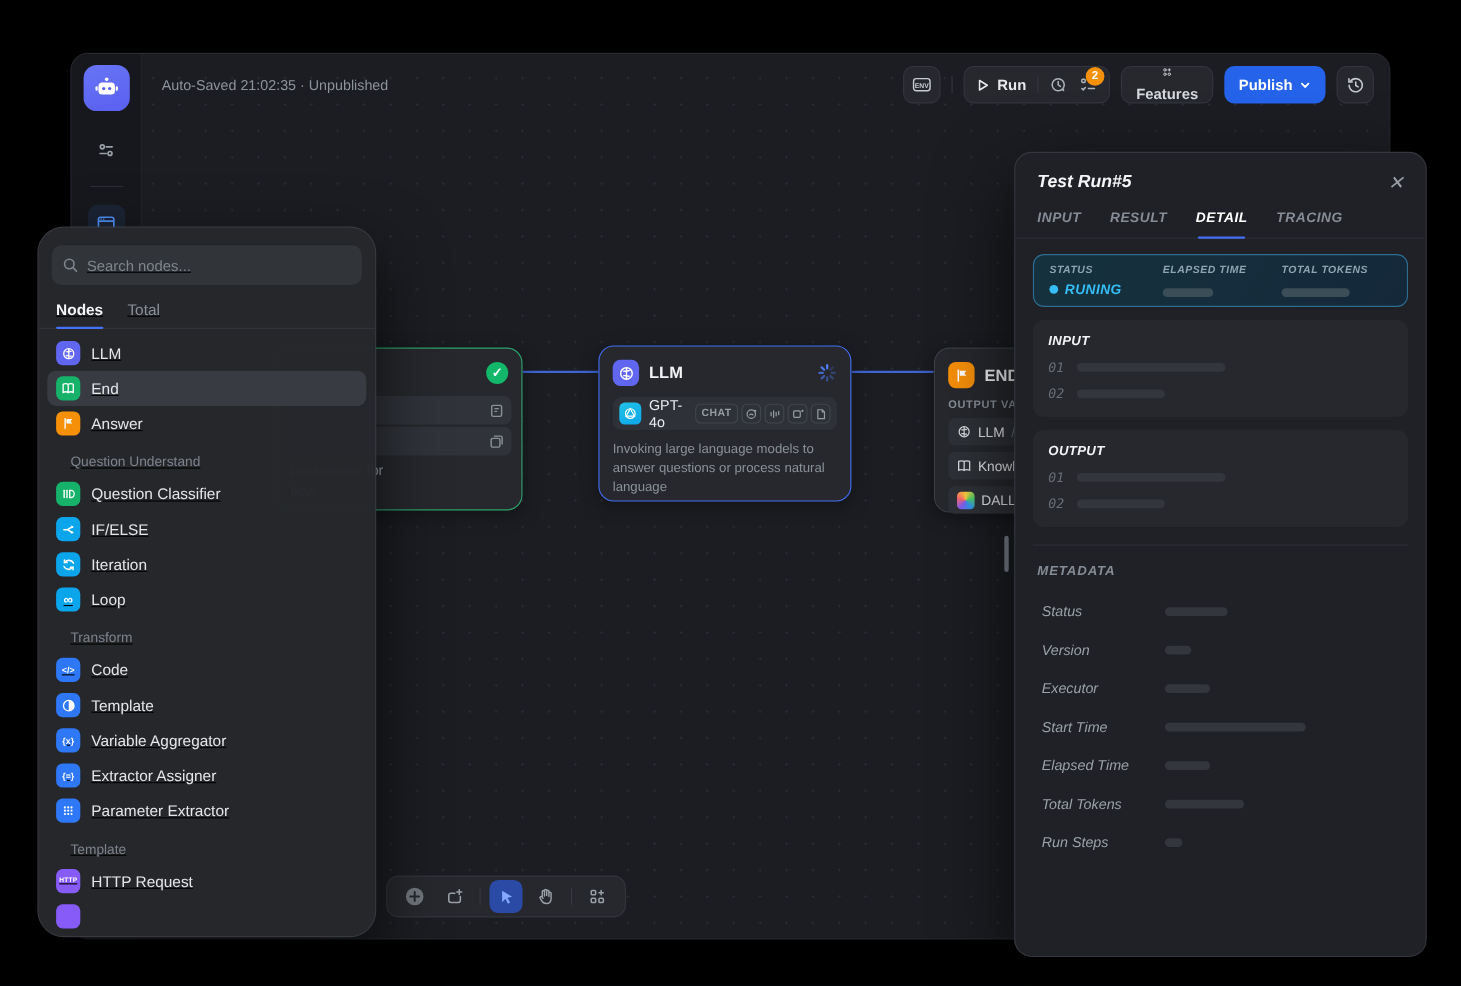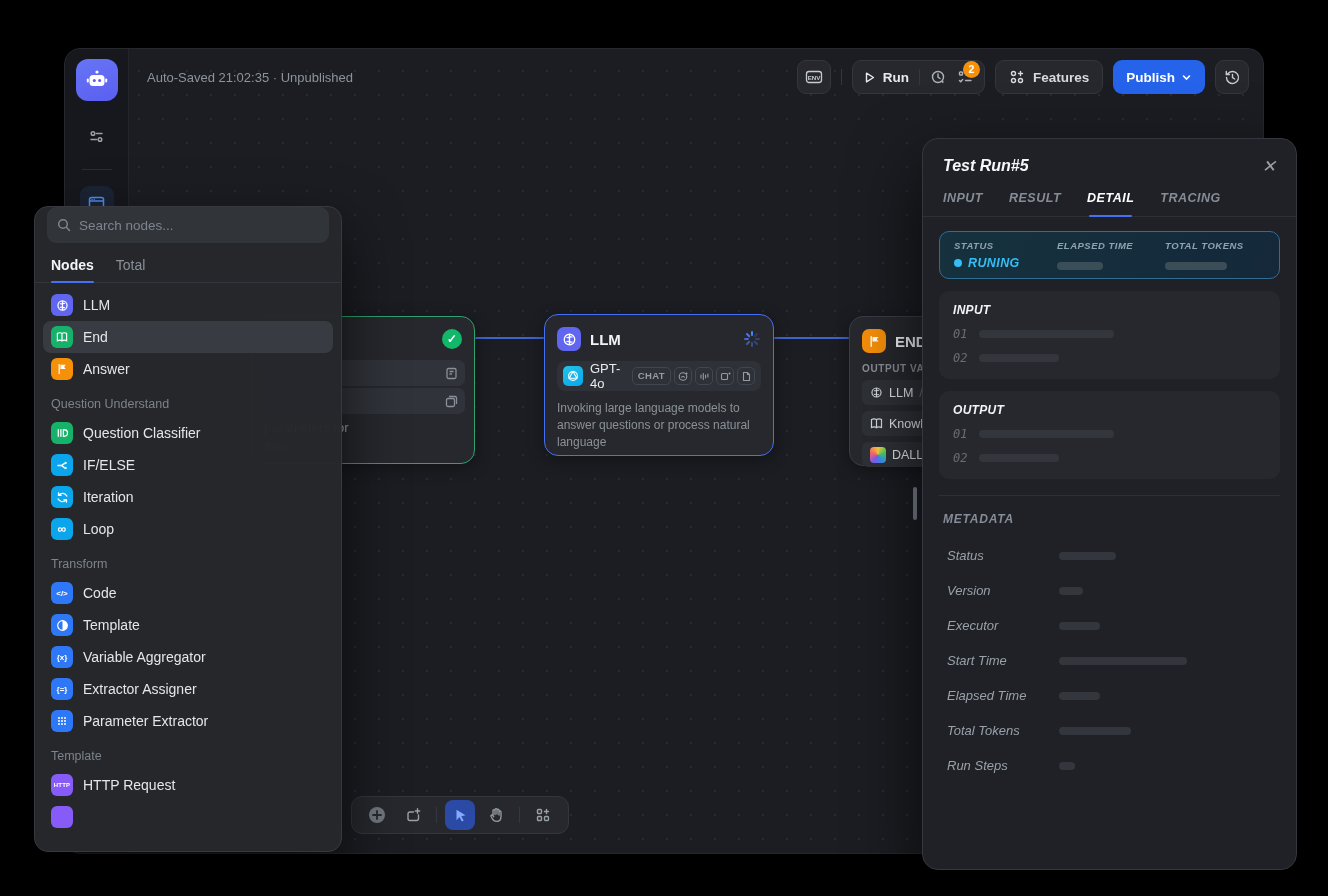--- a/index.html
+++ b/index.html
@@ -27,21 +27,21 @@
   .tb-sq { width:34px; height:34px; border-radius:9px; background:#26282e; border:1px solid #33363d;
     display:flex; align-items:center; justify-content:center; color:#c6cad1; }
   .tb-divider { width:1px; height:16px; background:#34373e; }
   .run-group { height:34px; border-radius:9px; background:#26282e; border:1px solid #33363d;
     display:flex; align-items:center; padding:0 10px; gap:10px; position:relative; }
   .run-btn { display:flex; align-items:center; gap:7px; color:#e7e9ec; font-size:13.5px; font-weight:600; }
   .icon-btn { display:flex; align-items:center; justify-content:center; color:#aeb3bb; }
   .badge { position:absolute; top:-8px; right:-6px; min-width:17px; height:17px; border-radius:9px;
     background:#f79009; color:#fff; font-size:10.5px; font-weight:700; display:flex; align-items:center; justify-content:center; padding:0 4px; }
   .features-btn { height:34px; border-radius:9px; background:#26282e; border:1px solid #33363d;
-    display:flex; align-items:center; gap:8px; padding:0 13px; color:#d6d9dd; font-size:13.5px; font-weight:600; }
+    display:flex; align-items:center; gap:8px; padding:0 13px; color:#d6d9dd; font-size:13.5px; font-weight:600;flex-direction:column; }
   .publish-btn { height:34px; border-radius:9px; background:#2563eb; color:#fff; font-size:13.5px; font-weight:700;
     display:flex; align-items:center; gap:6px; padding:0 13px; }
 
   
   .edge { position:absolute; height:2px; background:#3f63cf; border-radius:1px; }
   .cnode { position:absolute; background:#26282d; border-radius:14px; box-shadow:0 4px 16px rgba(0,0,0,.35); }
   .node-head { display:flex; align-items:center; gap:9px; padding:12px 12px 8px; }
   .node-ico { width:24px; height:24px; border-radius:7px; display:flex; align-items:center; justify-content:center; flex:0 0 auto; }
   .node-title { color:#f2f3f5; font-size:15px; font-weight:700; }
   .c-indigo { background:#6166f0; } .c-green { background:#17b26a; } .c-orange { background:#f79009; }
@@ -77,37 +77,37 @@
 
   
   .canvas-toolbar { position:absolute; left:286px; top:747px; height:38px; background:#26282d;
     border:1px solid #33363c; border-radius:11px; display:flex; align-items:center; gap:6px; padding:0 10px; }
   .ct-btn { width:30px; height:30px; border-radius:8px; display:flex; align-items:center; justify-content:center; color:#9aa0a8; }
   .ct-active { background:#2b4aa5; color:#84a9ff; }
   .ct-div { width:1px; height:16px; background:#34373e; margin:0 2px; }
 
   
   .node-panel { position:absolute; left:34px; top:206px; width:308px; height:646px; z-index:10;
-    background:rgba(38,40,44,.985); border:1px solid #37393f; border-radius:14px;
-    box-shadow:0 24px 60px rgba(0,0,0,.65); padding:0 0 8px; overflow:hidden; }
+    background:rgba(38,40,44,.985); border:1px solid #37393f; border-radius:24px;
+    box-shadow:0 24px 60px rgba(0,0,0,.65); padding:16px 0 8px; overflow:hidden;text-decoration:underline; }
   .search-box { margin:0 12px; height:36px; background:#313439; border-radius:9px;
     display:flex; align-items:center; gap:8px; padding:0 10px; color:#7e848d; }
   .search-box span { font-size:13.5px; }
   .np-tabs { display:flex; gap:22px; padding:14px 16px 0; border-bottom:1px solid #33363c; }
   .np-tab { font-size:14px; padding-bottom:9px; color:#8a9099; position:relative; }
   .np-tab.active { color:#f4f5f6; font-weight:700; }
   .np-tab.active::after { content:""; position:absolute; left:0; right:0; bottom:-1px; height:2px; background:#4671f6; border-radius:1px; }
   .np-list { padding:6px 8px 0; }
   .nrow { display:flex; align-items:center; gap:10px; height:32px; padding:0 8px; border-radius:8px; }
   .nrow.active { background:#383b41; }
   .nicon { width:22px; height:22px; border-radius:6px; display:flex; align-items:center; justify-content:center;
     color:#fff; flex:0 0 auto; font-weight:700; }
   .glyph-txt { font-size:8px; font-weight:700; color:#fff; letter-spacing:0; }
   .nlabel { color:#e4e6e9; font-size:14px; }
-  .nsection { color:#7d838c; font-size:12.5px; padding:12px 8px 6px; }
+  .nsection { color:#7d838c; font-size:12.5px; padding:12px 8px 6px;margin-left:13px; }
 
   
   .run-panel { position:absolute; left:922px; top:138px; width:375px; height:732px; z-index:10;
     background:#1f2127; border:1px solid #34373d; border-radius:16px;
     box-shadow:0 28px 70px rgba(0,0,0,.7); overflow:hidden;font-style:italic; }
   .rp-head { display:flex; align-items:center; padding:18px 20px 0; }
   .rp-title { color:#f5f6f7; font-size:16px; font-weight:700; }
   .rp-close { margin-left:auto; color:#9aa0a6; font-size:17px; line-height:1; }
   .rp-tabs { display:flex; gap:26px; padding:16px 20px 0; border-bottom:1px solid #2c2f35; }
   .rp-tab { color:#868c95; font-size:12.5px; font-weight:700; letter-spacing:.5px; padding-bottom:11px; position:relative; }

